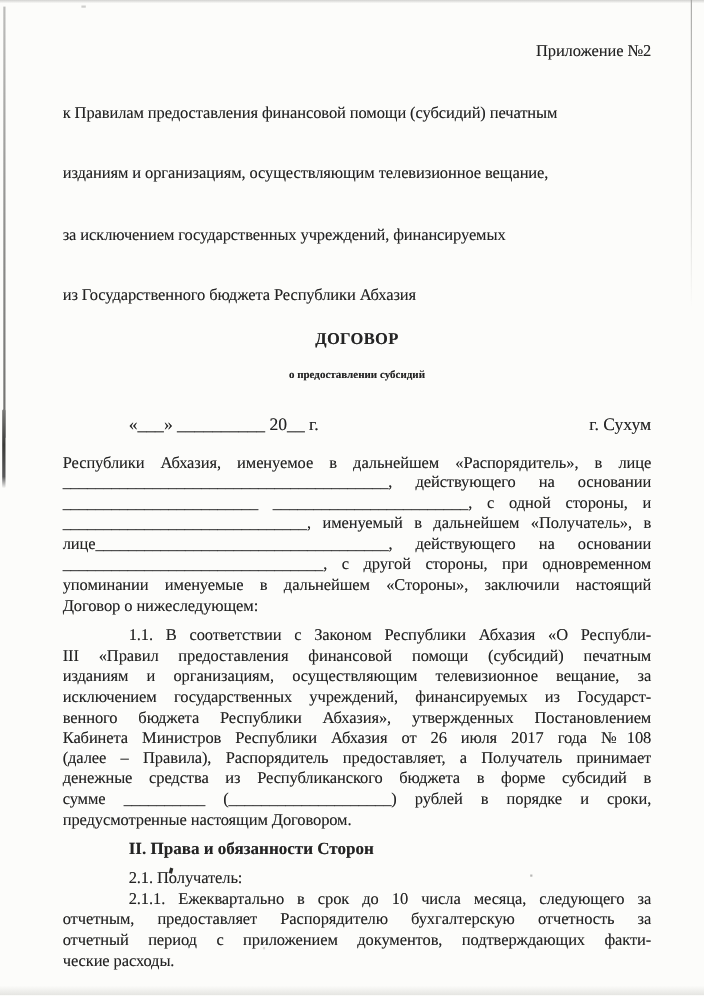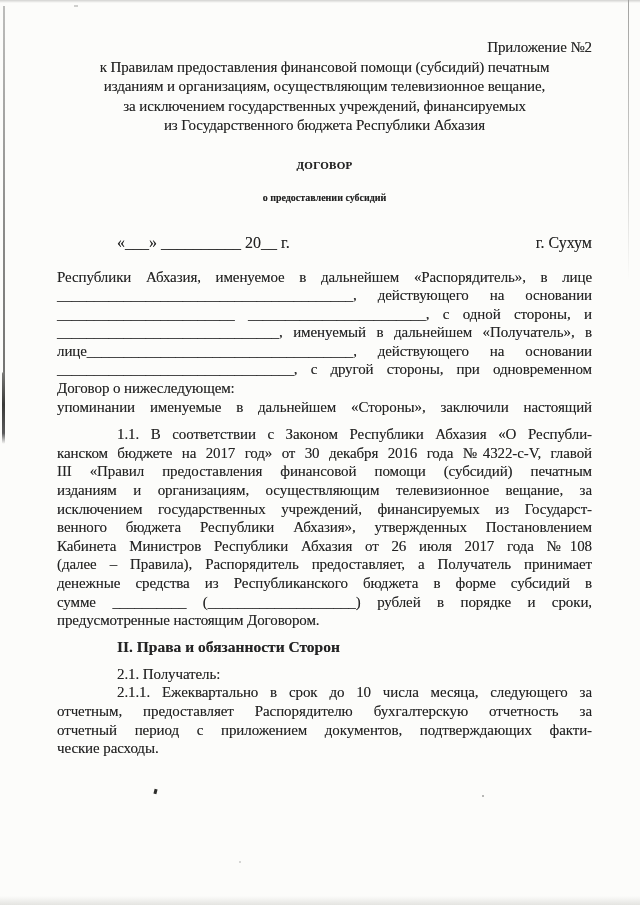--- a/index.html
+++ b/index.html
@@ -12,23 +12,23 @@
   .ln{
     font-size:15px;line-height:18.6px;letter-spacing:-0.1px;
     text-align:justify;text-align-last:justify;
     text-shadow:0 0 0.5px rgba(40,40,40,0.45);
     white-space:normal;
   }
   .ln.end{text-align-last:left;}
   .ind{text-indent:60px;}
   .hdr .ln{line-height:19.5px;text-align-last:auto;}
   .hdr .r{text-align:right;}
-  .hdr .c{text-align:center;}
+  .hdr .c{text-align:left;margin-top:36px;}
   .title{
-    text-align:center;font-weight:bold;font-size:11px;line-height:19px;
+    text-align:center;font-weight:bold;font-size:15px;line-height:19px;
     margin-top:20px;letter-spacing:0.3px;
     text-shadow:0 0 0.5px rgba(40,40,40,0.5);
   }
   .subtitle{
     text-align:center;font-weight:bold;font-size:10px;line-height:18px;
     margin-top:14px;text-shadow:0 0 0.5px rgba(40,40,40,0.5);
   }
   .dateline{
     display:flex;justify-content:space-between;
     margin-top:26px;padding-left:60px;
@@ -85,28 +85,27 @@
       <span>г. Сухум</span>
     </div>
 
     <div class="para p1">
       <div class="ln">Республики Абхазия, именуемое в дальнейшем «Распорядитель», в лице</div>
       <div class="ln">________________________________________, действующего на основании</div>
       <div class="ln">________________________ ________________________, с одной стороны, и</div>
       <div class="ln">______________________________, именуемый в дальнейшем «Получатель», в</div>
       <div class="ln">лице____________________________________, действующего на основании</div>
       <div class="ln">________________________________, с другой стороны, при одновременном</div>
+      <div class="ln">упоминании именуемые в дальнейшем «Стороны», заключили настоящий</div>
       <div class="ln end">Договор о нижеследующем:</div>
-      <div class="ln">упоминании именуемые в дальнейшем «Стороны», заключили настоящий</div>
     </div>
 
 
     <div class="para p11">
       <div class="ln ind">1.1. В соответствии с Законом Республики Абхазия «О Республи-</div>
-      <div class="ln">канском бюджете на 2017 год» от 30 декабря 2016 года №4322-с-V, главой</div>
       <div class="ln">III «Правил предоставления финансовой помощи (субсидий) печатным</div>
       <div class="ln">изданиям и организациям, осуществляющим телевизионное вещание, за</div>
       <div class="ln">исключением государственных учреждений, финансируемых из Государст-</div>
       <div class="ln">венного бюджета Республики Абхазия», утвержденных Постановлением</div>
       <div class="ln">Кабинета Министров Республики Абхазия от 26 июля 2017 года №108</div>
       <div class="ln">(далее – Правила), Распорядитель предоставляет, а Получатель принимает</div>
       <div class="ln">денежные средства из Республиканского бюджета в форме субсидий в</div>
       <div class="ln">сумме __________ (____________________) рублей в порядке и сроки,</div>
       <div class="ln end">предусмотренные настоящим Договором.</div>
     </div>

